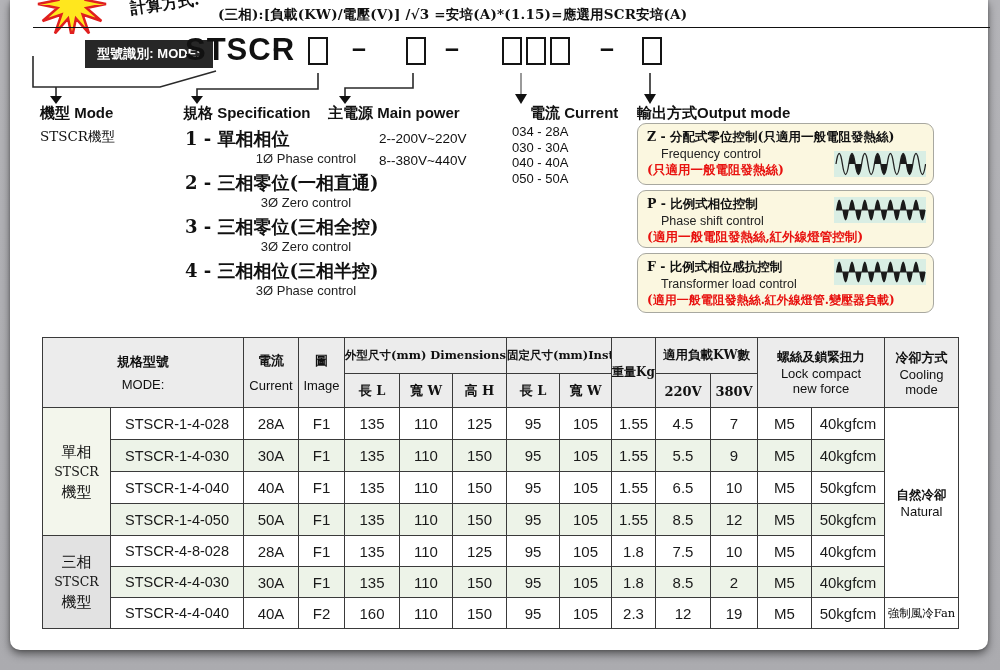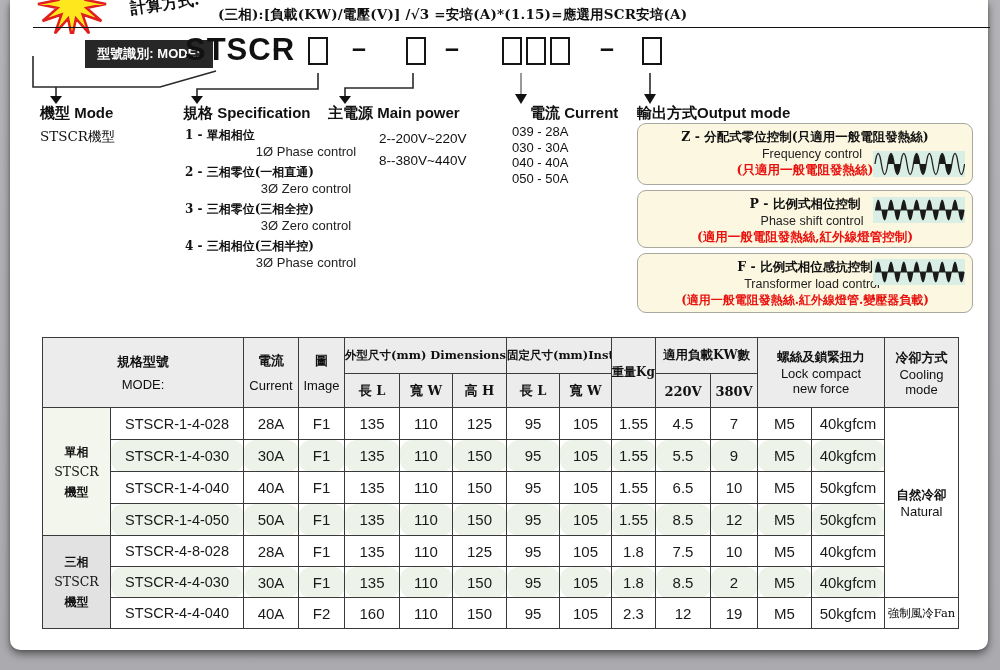--- a/index.html
+++ b/index.html
@@ -20,47 +20,47 @@
   .mode-id-box{left:45px;top:40px;width:128px;height:28px;background:#272727;color:#fff;
                display:flex;align-items:center;justify-content:center;font-size:13px;font-weight:bold;margin-left:40px;}
   .model-line{left:185px;top:32px;width:520px;height:34px;}
   .model-line .stscr{position:absolute;left:0;top:0;font-size:31px;font-weight:600;letter-spacing:1px;color:#111;}
   .model-line .dash{position:absolute;top:2px;font-size:25px;font-weight:700;color:#111;}
   .model-line .slot{position:absolute;top:5px;width:16px;height:24px;border:2.4px solid #141414;}
 
   
   .sec-title{font-size:15px;font-weight:600;color:#111;}
   .sec-text{font-size:13.5px;color:#111;}
-  .spec-item-l1{font-size:12px;font-weight:600;color:#111;}
+  .spec-item-l1{font-size:18px;font-weight:600;color:#111;}
   .spec-item-l2{font-size:13px;color:#222;margin-left:22px;margin-bottom:5px;text-align:center;}
 
   
-  .obox{left:637px;width:336px;background:#fbf7e0;border:1px solid #a8a8a0;border-radius:9px;
-        padding:5px 9px;box-sizing:border-box;text-align:center;}
+  .obox{left:637px;width:297px;background:#fbf7e0;border:1px solid #a8a8a0;border-radius:9px;
+        padding:5px 9px;box-sizing:border-box;}
   .obox .l1{font-size:12.5px;font-weight:700;color:#111;}
   .obox .l2{font-size:12.5px;color:#222;margin-left:14px;margin-top:1px;}
   .obox .note{font-size:12.5px;font-weight:700;color:#e8120f;margin-top:1px;}
   .wave{position:absolute;}
 
   
   table.spec{position:absolute;left:42px;top:337px;border-collapse:collapse;table-layout:fixed;
              width:916px;}
   table.spec th,table.spec td{border:1px solid #3a3a3a;text-align:center;vertical-align:middle;
              padding:0;overflow:hidden;}
   table.spec th{background:#ececec;font-weight:normal;}
   .h-zh{font-size:13px;font-weight:700;color:#111;font-family:"DejaVu Serif","Liberation Serif",serif;}
   .h-en{font-size:13px;color:#111;}
   .h-small{font-size:11.5px;white-space:nowrap;}
   td.cell{font-size:15px;color:#1a1a1a;}
   td.model-cell{font-size:14.5px;}
-  tr.stripe td{background:#edf3e8;border-radius:12px;}
+  tr.stripe td{background:#edf3e8;}
   td.group-a{background:#f3f6ec !important;}
   td.group-b{background:#e2e2e2 !important;}
   td.cool{background:#ffffff !important;}
-  .grp-line{font-size:12px;font-weight:700;color:#111;line-height:20px;
+  .grp-line{font-size:15px;font-weight:400;color:#111;line-height:20px;
             font-family:"DejaVu Serif","Liberation Serif",serif;}
   .grp-en{font-size:12.5px;font-weight:400;line-height:20px;}
   td.fan-cell{font-size:11.5px;white-space:nowrap;background:#fff !important;}
 </style>
 </head>
 <body>
 
 <div class="root">
   <div class="page-bg"></div>
 
@@ -130,21 +130,21 @@
   </div>
 
   <div class="abs sec-title" style="left:328px;top:104px;">主電源 Main power</div>
   <div class="abs sec-text" style="left:336px;top:128px;line-height:22px;margin-left:43px;">
     <div>2--200V~220V</div>
     <div>8--380V~440V</div>
   </div>
 
   <div class="abs sec-title" style="left:503px;top:104px;margin-left:27px;">電流 Current</div>
   <div class="abs" style="left:512px;top:124px;font-size:13px;line-height:15.5px;color:#111;">
-    <div>039 -  28A</div>
+    <div>034 -  28A</div>
     <div>030 -  30A</div>
     <div>040 -  40A</div>
     <div>050 -  50A</div>
   </div>
 
   <div class="abs sec-title" style="left:637px;top:104px;">輸出方式Output mode</div>
 
   <div class="abs obox" style="top:123px;height:62px;">
     <div class="l1 cjk">Z - 分配式零位控制(只適用一般電阻發熱絲)</div>
     <div class="l2">Frequency control</div>

